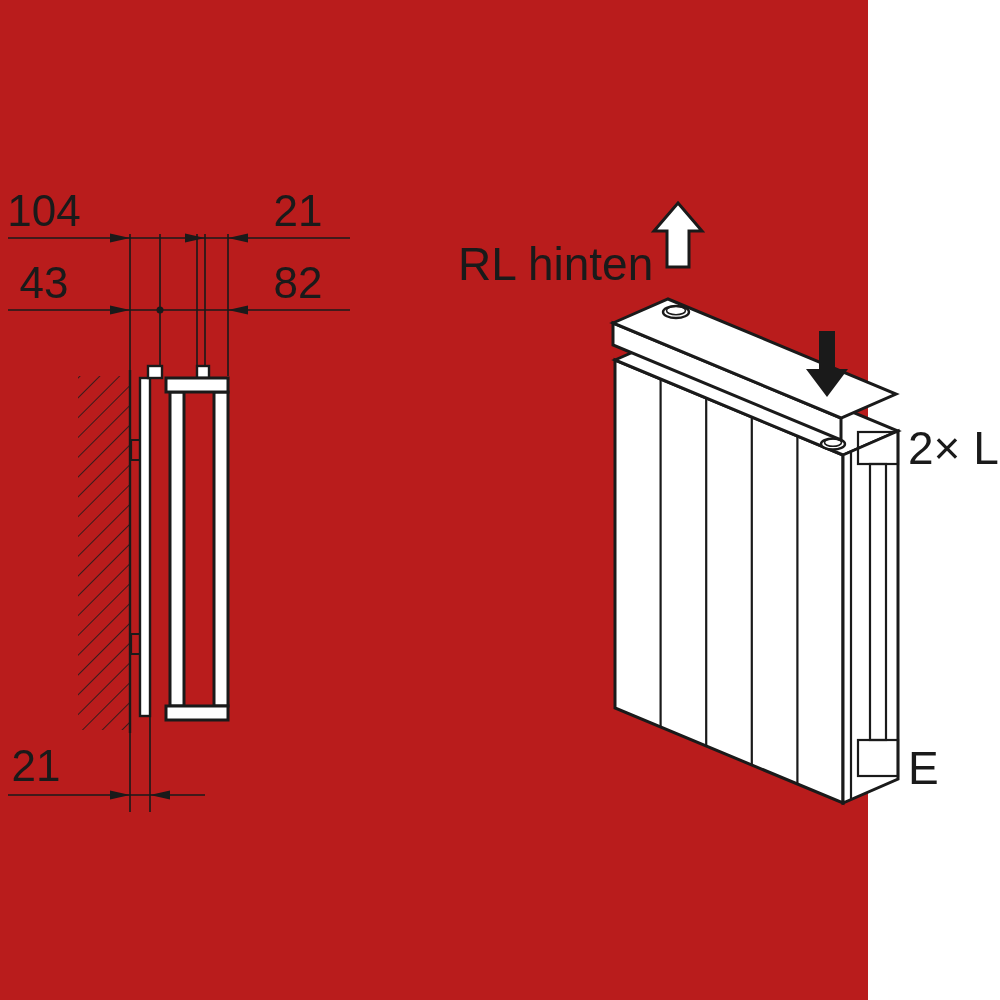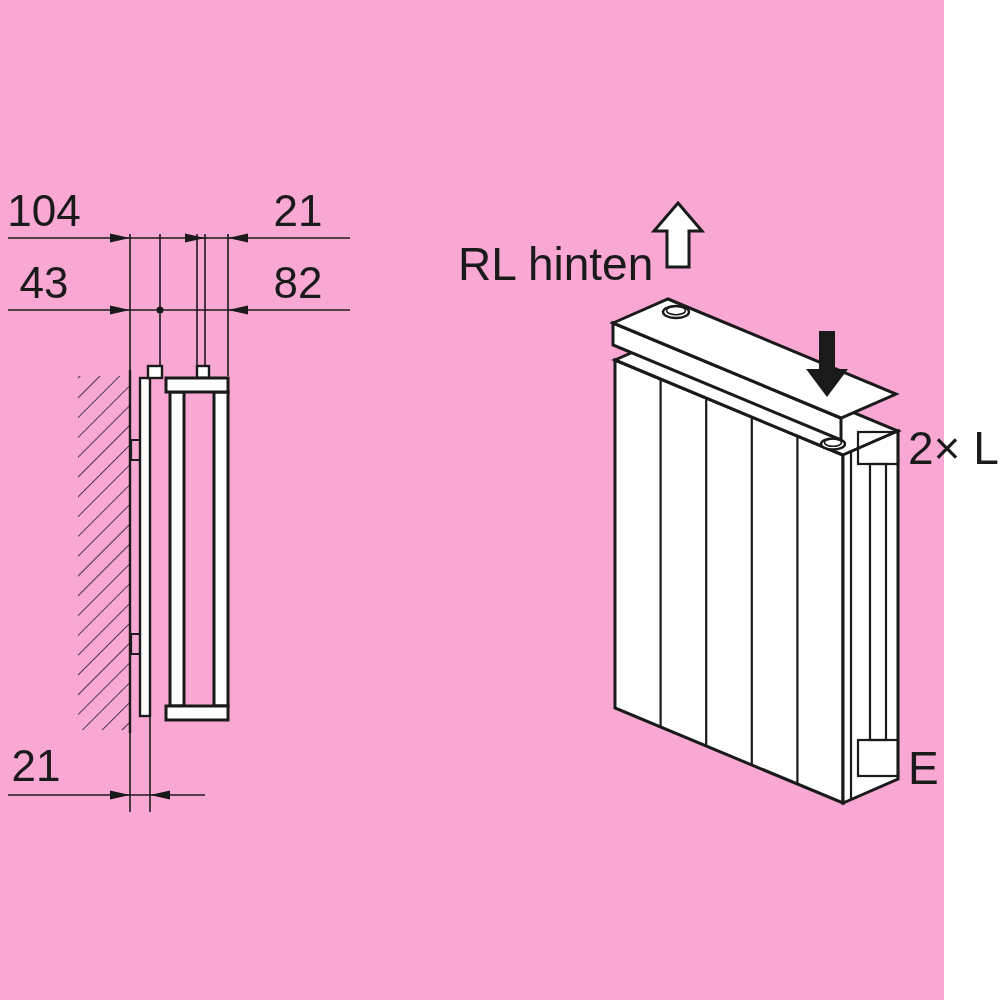--- a/index.html
+++ b/index.html
@@ -5,23 +5,23 @@
   html, body {
     margin: 0;
     padding: 0;
     background: #ffffff;
     width: 1000px;
     height: 1000px;
     font-family: "Liberation Sans", sans-serif;
   }
   .canvas {
     position: relative;
-    width: 944px;
+    width: 868px;
     height: 1000px;
-    background: #f9a8d4;
+    background: #b91c1c;
     text-align: center;
   }
   svg { display: block; }
   .obj   { stroke: #1a1a1a; stroke-width: 3;   fill: #ffffff; stroke-linejoin: miter; }
   .obj2  { stroke: #1a1a1a; stroke-width: 2.4; fill: #ffffff; }
   .det   { stroke: #1a1a1a; stroke-width: 2.2; fill: none; }
   .thin  { stroke: #1a1a1a; stroke-width: 1.6; fill: none; }
   .arrowfill { fill: #1a1a1a; stroke: none; }
   .dimtext {
     font-family: "Liberation Sans", sans-serif;

